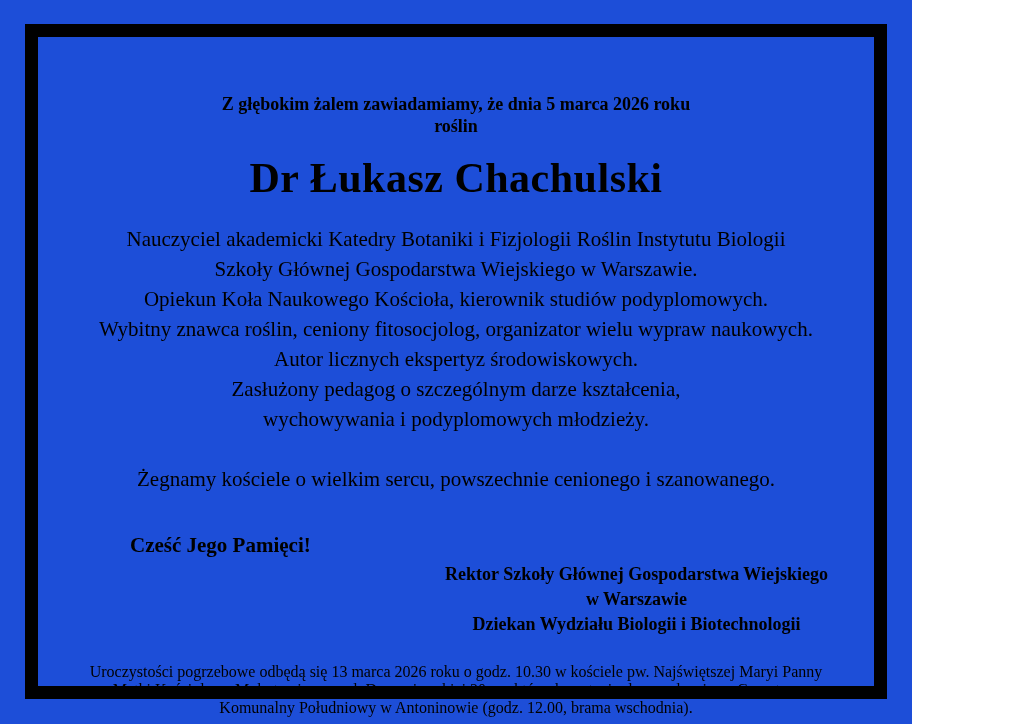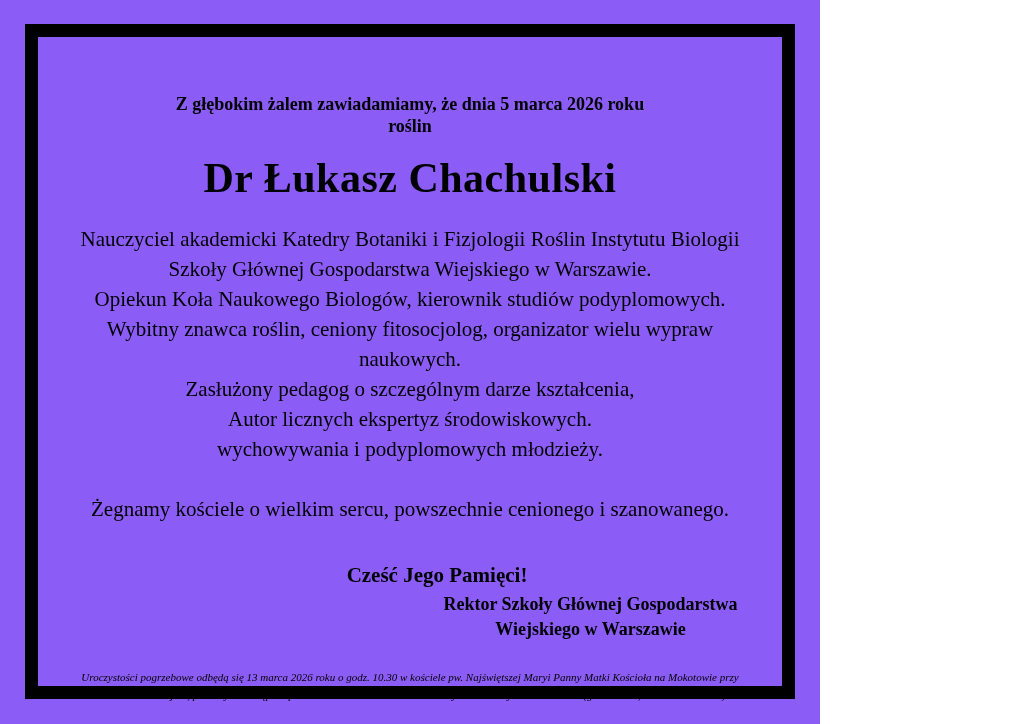--- a/index.html
+++ b/index.html
@@ -2,23 +2,23 @@
 <html lang="pl"><head>
 <meta charset="utf-8">
 <style>
   html, body {
     margin: 0;
     padding: 0;
     background: #ffffff;
   }
   .page {
     position: relative;
-    width: 820px;
+    width: 912px;
     height: 724px;
-    background: #8b5cf6;
+    background: #1d4ed8;
     font-family: "Liberation Serif", "DejaVu Serif", serif;
     color: #000000;
     overflow: hidden;
   }
   .frame {
     position: absolute;
     left: 25px;
     top: 24px;
     right: 25px;
     bottom: 25px;
@@ -51,69 +51,69 @@
     font-size: 21px;
     line-height: 30px;
   }
   .farewell {
     margin-top: 30px;
     font-size: 21px;
     line-height: 30px;
   }
   .tribute {
     margin: 38px 0 0 54px;
-    text-align: center;
+    text-align: left;
     font-size: 21px;
     font-weight: bold;
     line-height: 26px;
   }
   .signatures {
     margin: 4px 0 0 361px;
     text-align: center;
     font-size: 18px;
     font-weight: bold;
     line-height: 25px;
   }
   .funeral-notice {
     margin-top: 26px;
     padding: 0 4px;
-    font-style: italic;
-    font-size: 11px;
+    font-size: 16px;
     line-height: 18px;
   }
 </style>
 </head>
 <body>
 
 <div class="page">
   <div class="frame">
     <div class="content">
 
       <div class="announcement">
         <div>Z głębokim żalem zawiadamiamy, że dnia 5 marca 2026 roku</div>
         <div>roślin</div>
       </div>
 
       <div class="deceased-name">Dr Łukasz Chachulski</div>
 
       <div class="bio">
         <div>Nauczyciel akademicki Katedry Botaniki i Fizjologii Roślin Instytutu Biologii</div>
         <div>Szkoły Głównej Gospodarstwa Wiejskiego w Warszawie.</div>
-        <div>Opiekun Koła Naukowego Biologów, kierownik studiów podyplomowych.</div>
+        <div>Opiekun Koła Naukowego Kościoła, kierownik studiów podyplomowych.</div>
         <div>Wybitny znawca roślin, ceniony fitosocjolog, organizator wielu wypraw naukowych.</div>
+        <div>Autor licznych ekspertyz środowiskowych.</div>
         <div>Zasłużony pedagog o szczególnym darze kształcenia,</div>
-        <div>Autor licznych ekspertyz środowiskowych.</div>
         <div>wychowywania i podyplomowych młodzieży.</div>
       </div>
 
       <div class="farewell">Żegnamy kościele o wielkim sercu, powszechnie cenionego i szanowanego.</div>
 
       <div class="tribute">Cześć Jego Pamięci!</div>
 
       <div class="signatures">
         <div>Rektor Szkoły Głównej Gospodarstwa Wiejskiego w Warszawie</div>
+        <div>Dziekan Wydziału Biologii i Biotechnologii</div>
       </div>
 
       <div class="funeral-notice">Uroczystości pogrzebowe odbędą się 13 marca 2026 roku o godz. 10.30 w kościele pw. Najświętszej Maryi Panny Matki Kościoła na Mokotowie przy ul. Domaniewskiej 20, po których nastąpi odprowadzenie na Cmentarz Komunalny Południowy w Antoninowie (godz. 12.00, brama wschodnia).</div>
 
     </div>
   </div>
 </div>
 
 </body></html>

